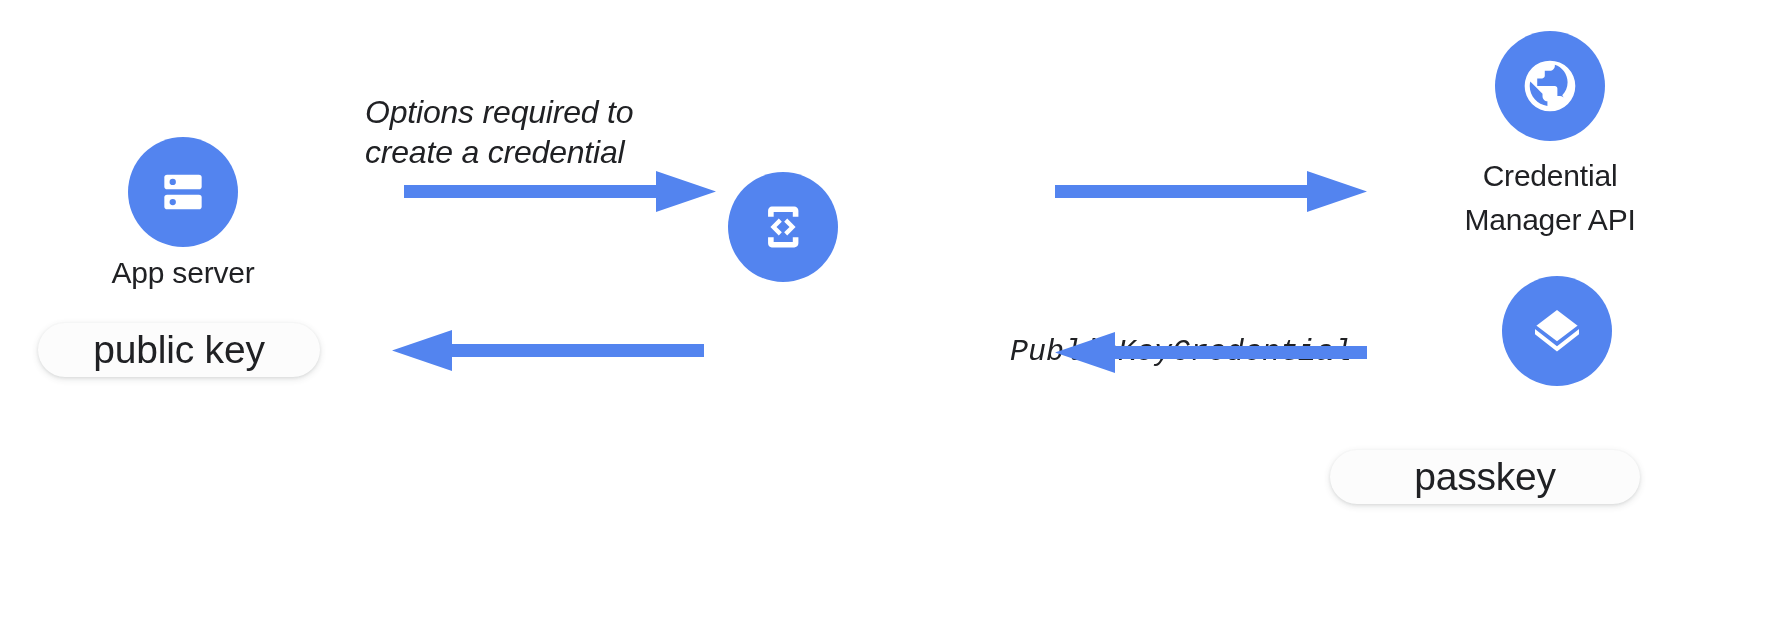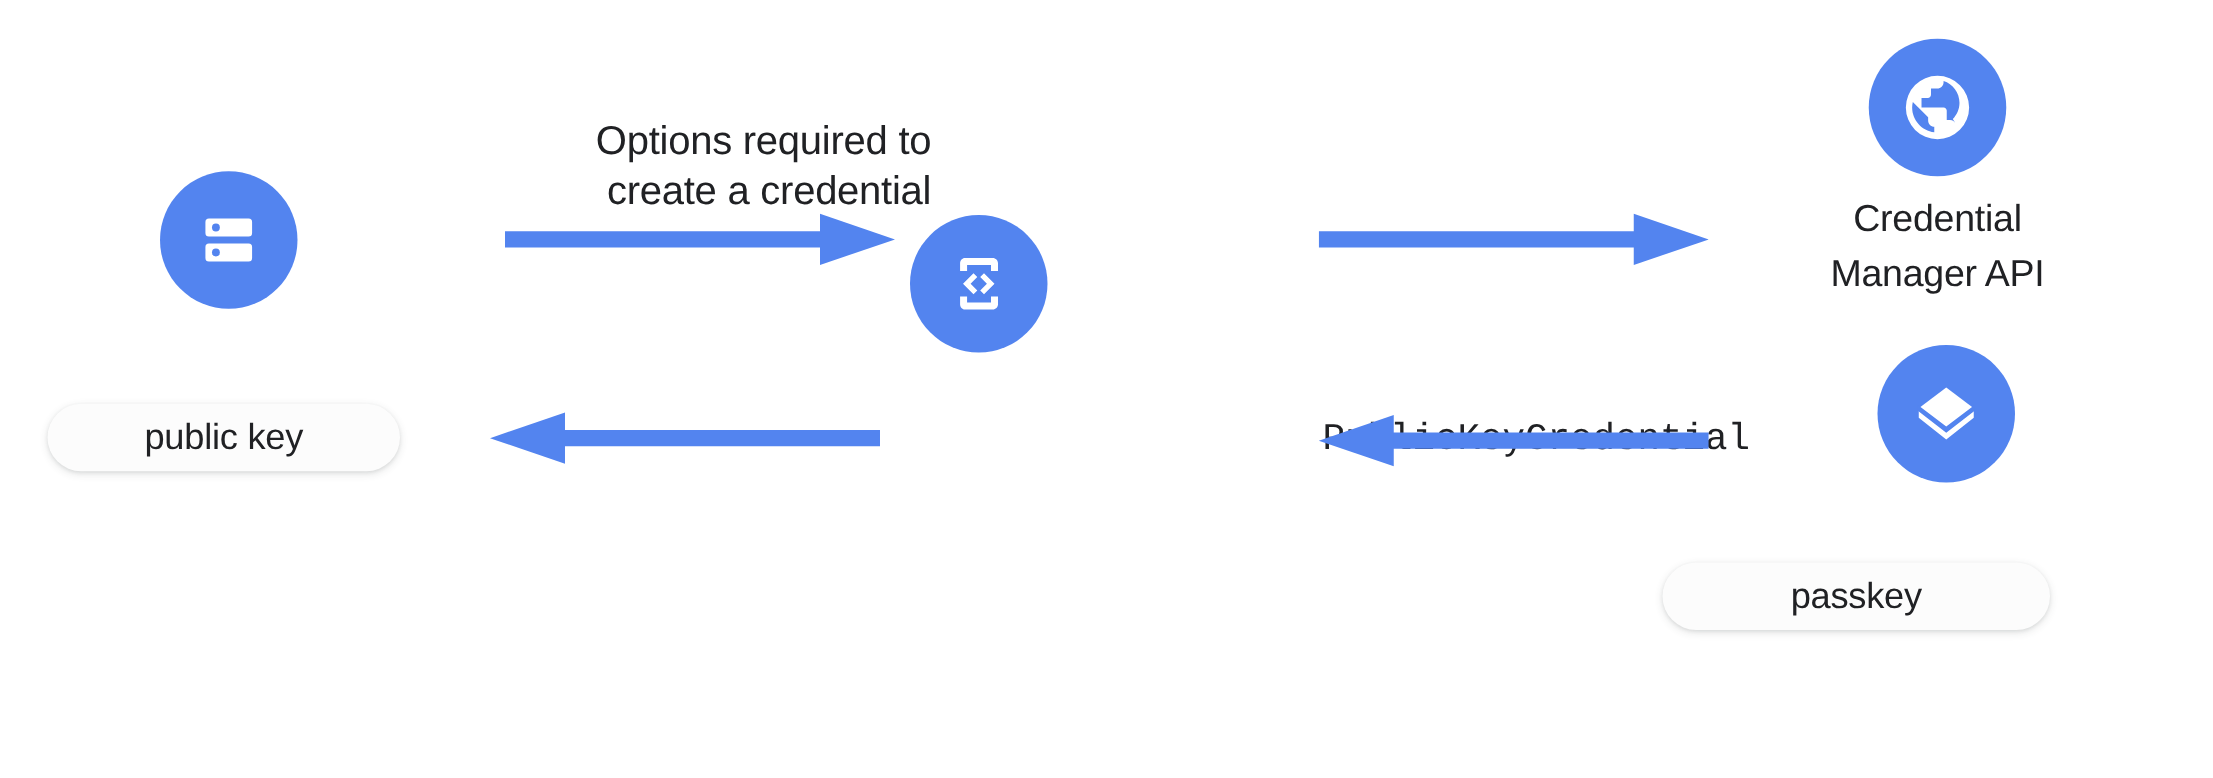--- a/index.html
+++ b/index.html
@@ -45,33 +45,34 @@
   
   .pill {
     position: absolute;
     background: #fcfcfc;
     border-radius: 100px;
     box-shadow: 0 2px 7px rgba(60,64,67,0.14), 0 1px 3px rgba(60,64,67,0.10);
     display: flex;
     align-items: center;
     justify-content: center;
     color: #202124;
-    font-size: 29px;
+    font-size: 39px;
     letter-spacing: -0.2px;
   }
 
   
   .arrow-label {
     position: absolute;
-    text-align: right;
+    text-align: left;
     color: #202124;
     font-size: 32px;
     line-height: 40px;
     letter-spacing: -0.2px;
     white-space: pre-line;
+    font-style: italic;
   }
   .arrow-label.mono {
     font-family: "Liberation Mono", "DejaVu Sans Mono", monospace;
     font-size: 30px;
     letter-spacing: 0px;
   }
 
   
   .arrow { position: absolute; }
   .arrow svg { display: block; }
@@ -84,20 +85,21 @@
   <div class="circle" style="left:128px; top:137px; width:110px; height:110px;">
     <span>
       <svg width="56" height="56" viewBox="0 0 24 24" aria-hidden="true">
         <rect x="4" y="4.6" width="16" height="6.2" rx="1.2" fill="#ffffff"></rect>
         <circle cx="7.6" cy="7.7" r="1.35" fill="#5384ef"></circle>
         <rect x="4" y="13.2" width="16" height="6.2" rx="1.2" fill="#ffffff"></rect>
         <circle cx="7.6" cy="16.3" r="1.35" fill="#5384ef"></circle>
       </svg>
     </span>
   </div>
+  <div class="caption" style="left:43px; top:251px; width:280px;">App server</div>
   <div class="pill" style="left:38px; top:323px; width:282px; height:54px;">public key</div>
 
   <div class="circle" style="left:728px; top:172px; width:110px; height:110px;">
     <span>
       <svg width="56" height="56" viewBox="0 0 24 24" aria-hidden="true">
         <path d="M7.2 3.2h9.6c1.0 0 1.8 0.8 1.8 1.8v2.6h-2.4V5.6H8.0v2.0H5.6V5.0c0-1.0 0.8-1.8 1.6-1.8z" fill="#ffffff"></path>
         <path d="M5.6 16.4h2.4v2.0h8.2v-2.0h2.4v2.6c0 1.0-0.8 1.8-1.8 1.8H7.2c-0.9 0-1.6-0.8-1.6-1.8z" fill="#ffffff"></path>
         <path d="M10.2 8.4 L11.5 9.7 L9.2 12.0 L11.5 14.3 L10.2 15.6 L6.6 12.0 Z" fill="#ffffff"></path>
         <path d="M13.8 8.4 L17.4 12.0 L13.8 15.6 L12.5 14.3 L14.8 12.0 L12.5 9.7 Z" fill="#ffffff"></path>
       </svg>

